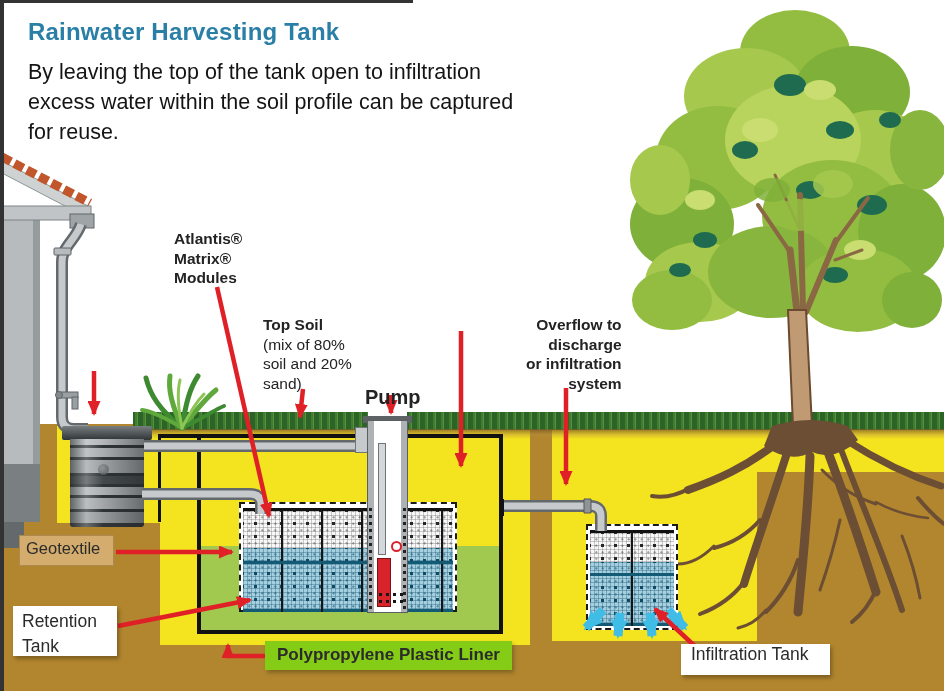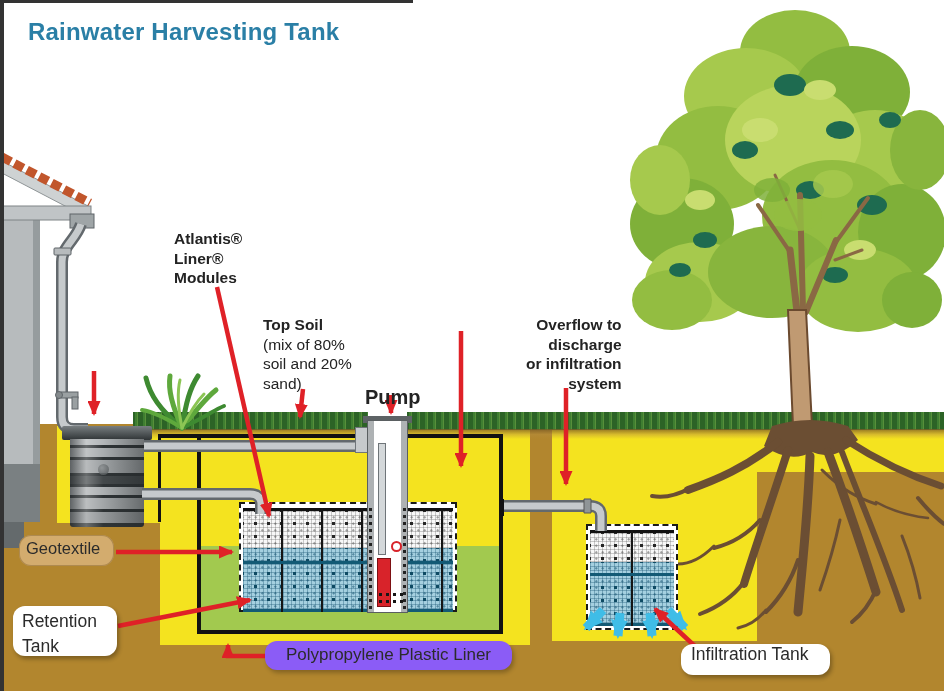--- a/index.html
+++ b/index.html
@@ -86,26 +86,26 @@
 
   
   .co{position:absolute;color:#232323;font-weight:bold;font-size:15.5px;line-height:19.5px;white-space:nowrap;margin-top:18px;}
   .co .nrm{font-weight:normal;}
   .co-atlantis{left:174px;top:211px;}
   .co-topsoil{left:263px;top:297px;}
   .co-washed{left:416px;top:259px;}
   .co-pump{left:365px;top:370px;font-size:20px;}
   .co-overflow{left:526px;top:297px;text-align:right;}
   .co-filtration{left:72px;top:320px;font-size:16px;line-height:24px;}
-  .box{position:absolute;color:#2b2b2b;white-space:nowrap;box-sizing:border-box;border-radius:12px;}
+  .box{position:absolute;color:#2b2b2b;white-space:nowrap;box-sizing:border-box;}
   .box-geo{left:19px;top:535px;width:95px;height:31px;background:#d3ac6e;font-size:16.5px;
            padding:4px 0 0 7px;box-shadow:inset 0 0 0 1px rgba(150,115,60,.6);}
   .box-ret{left:13px;top:606px;width:104px;height:50px;background:#fff;font-size:17.5px;line-height:25px;
            padding:3px 0 0 9px;box-shadow:2px 3px 4px rgba(0,0,0,.3);}
-  .box-liner{left:265px;top:641px;width:247px;height:29px;background:#8b5cf6;font-size:17px;font-weight:normal;
+  .box-liner{left:265px;top:641px;width:247px;height:29px;background:#84cc16;font-size:17px;font-weight:bold;
            text-align:center;padding-top:4px;box-shadow:2px 3px 4px rgba(0,0,0,.25);}
   .box-inf{left:681px;top:644px;width:149px;height:31px;background:#fff;font-size:17.5px;
            padding:0 0 0 10px;box-shadow:2px 3px 4px rgba(0,0,0,.3);}
 
   
   .frame-left{left:0;top:0;width:4px;height:691px;background:#333;}
   .frame-top{left:0;top:0;width:413px;height:3px;background:#333;}
 
   svg.layer{position:absolute;left:0;top:0;pointer-events:none;}
 </style>
@@ -292,21 +292,21 @@
       <path d="M94,371 L94,414" marker-end="url(#mr)"></path>
       <path d="M116,552 L232,552" marker-end="url(#mr)"></path>
       <path d="M118,626 L250,600" marker-end="url(#mr)"></path>
       <path d="M267,656 L228,656 L228,645" marker-end="url(#mr)"></path>
       <path d="M699,650 L655,609" marker-end="url(#mr)"></path>
     </g>
   </svg>
 
   <div class="co co-atlantis">
     <div>Atlantis®</div>
-    <div>Liner®</div>
+    <div>Matrix®</div>
     <div>Modules</div>
   </div>
   <div class="co co-topsoil">
     <div>Top Soil</div>
     <div class="nrm">(mix of 80%</div>
     <div class="nrm">soil and 20%</div>
     <div class="nrm">sand)</div>
   </div>
   <div class="co co-pump">
     <div>Pump</div>
@@ -320,16 +320,21 @@
 
   <div class="box box-geo">Geotextile</div>
   <div class="box box-ret">
     <div>Retention</div>
     <div>Tank</div>
   </div>
   <div class="box box-liner">Polypropylene Plastic Liner</div>
   <div class="box box-inf">Infiltration Tank</div>
 
   <div class="abs title">Rainwater Harvesting Tank</div>
+  <div class="abs subtitle">
+    <div>By leaving the top of the tank open to infiltration</div>
+    <div>excess water within the soil profile can be captured</div>
+    <div>for reuse.</div>
+  </div>
 
   <div class="abs frame-left"></div>
   <div class="abs frame-top"></div>
 </div>
 
 </body></html>

